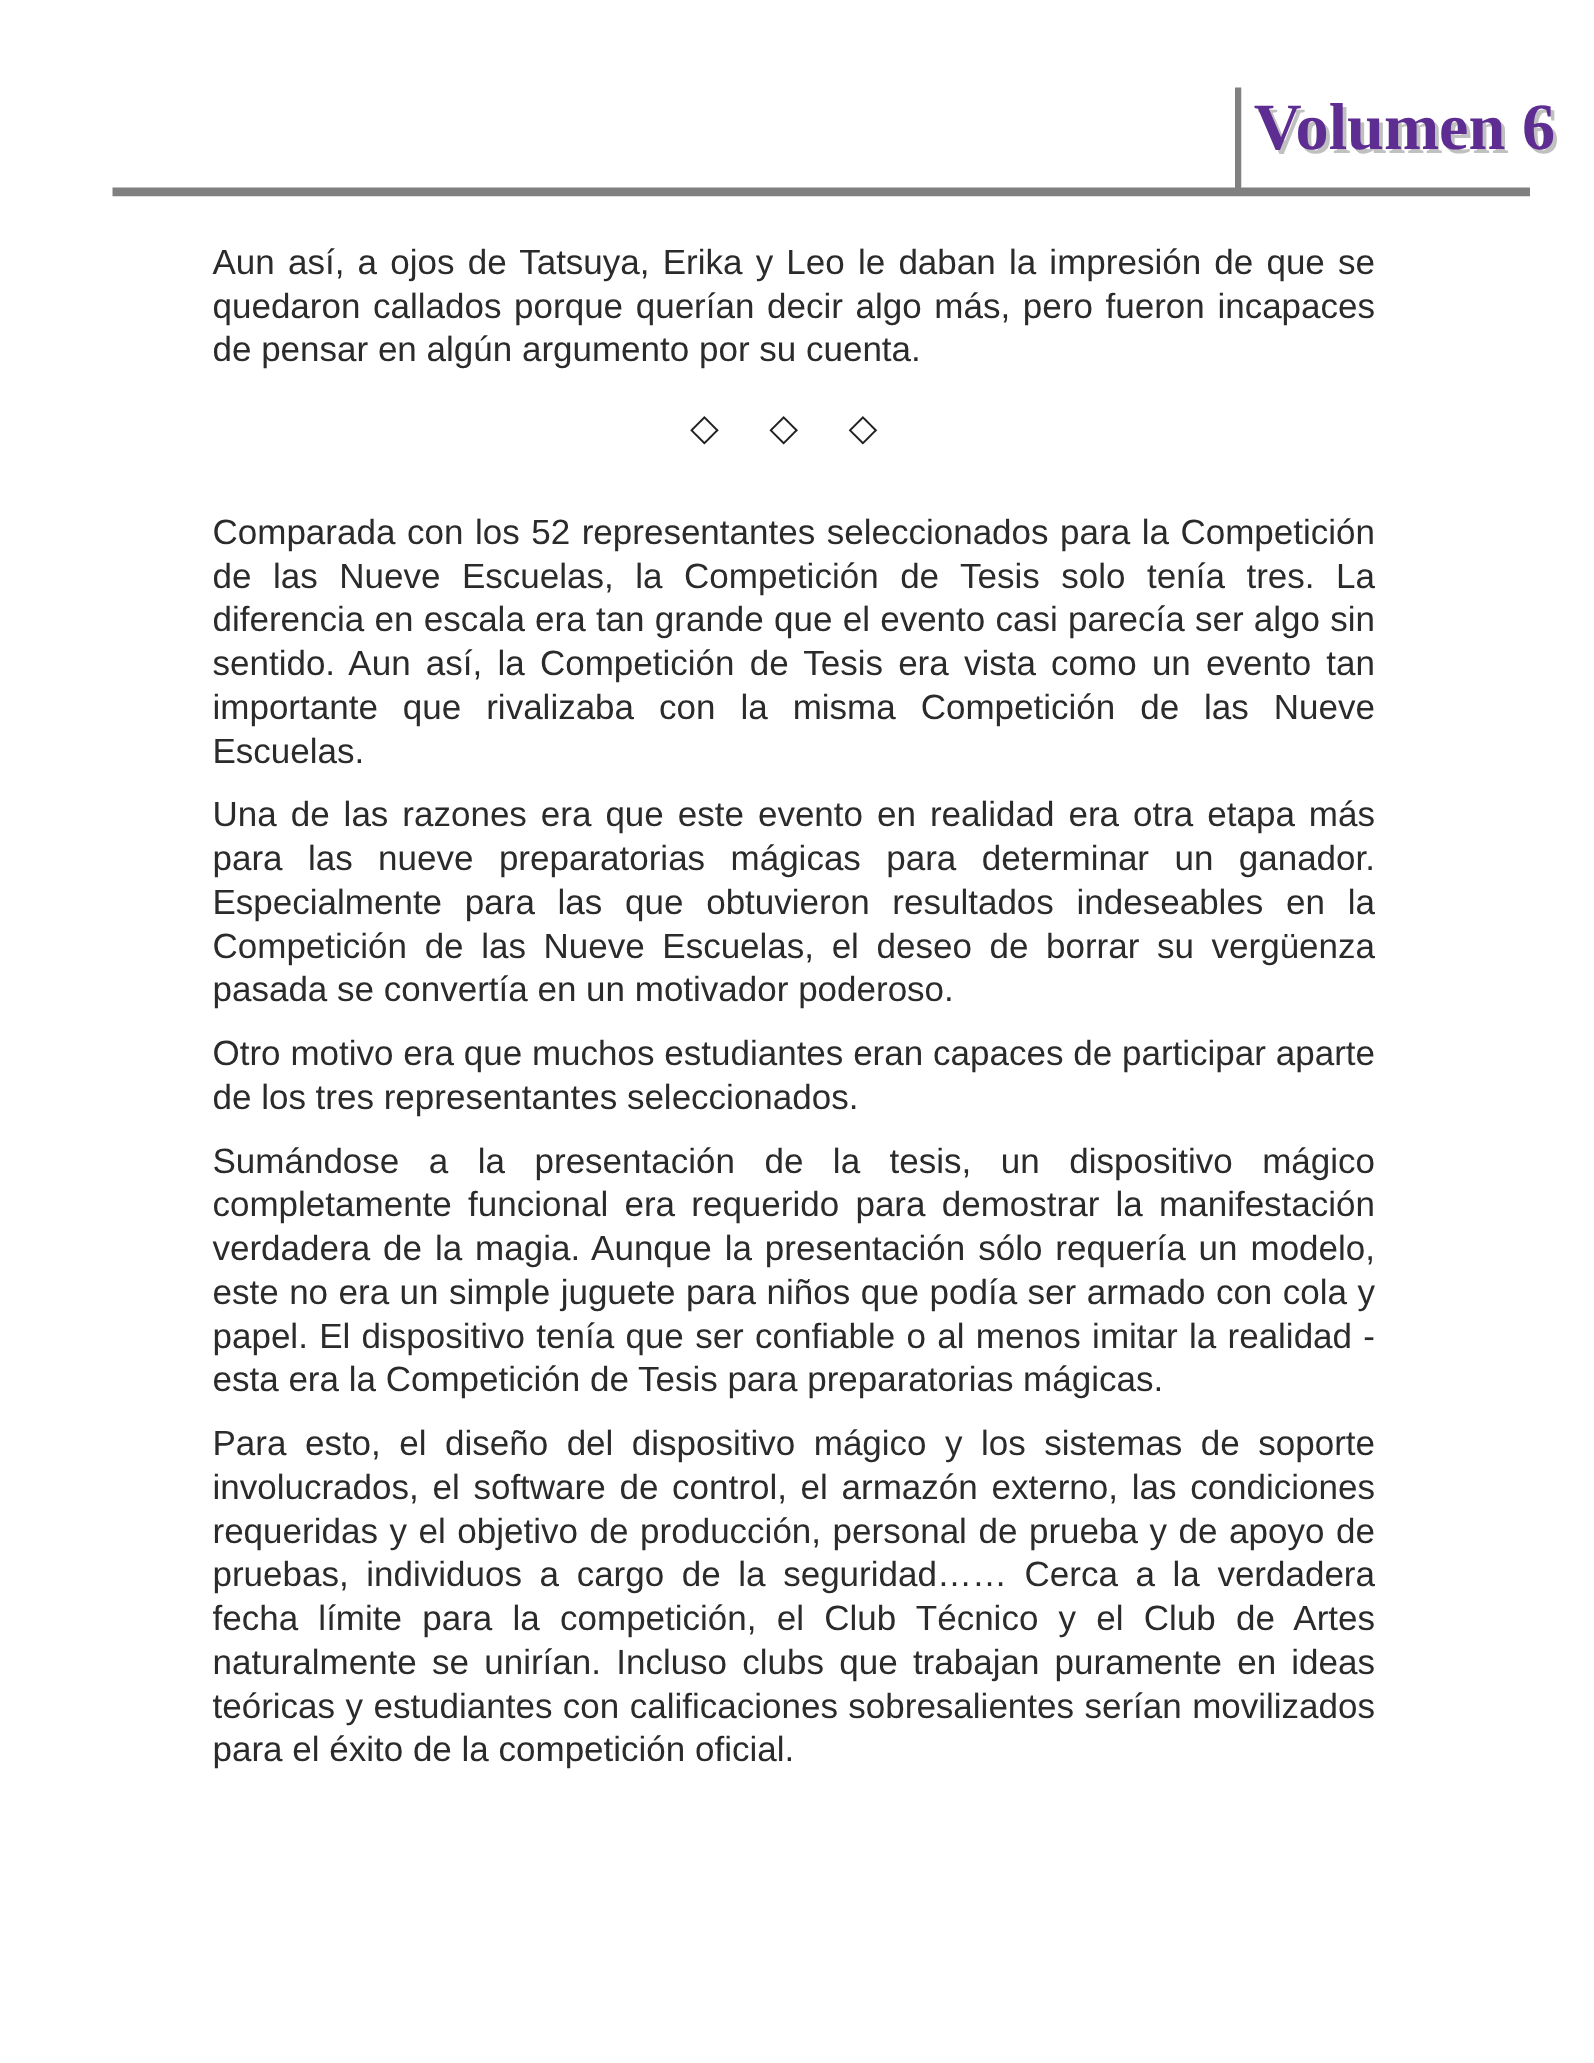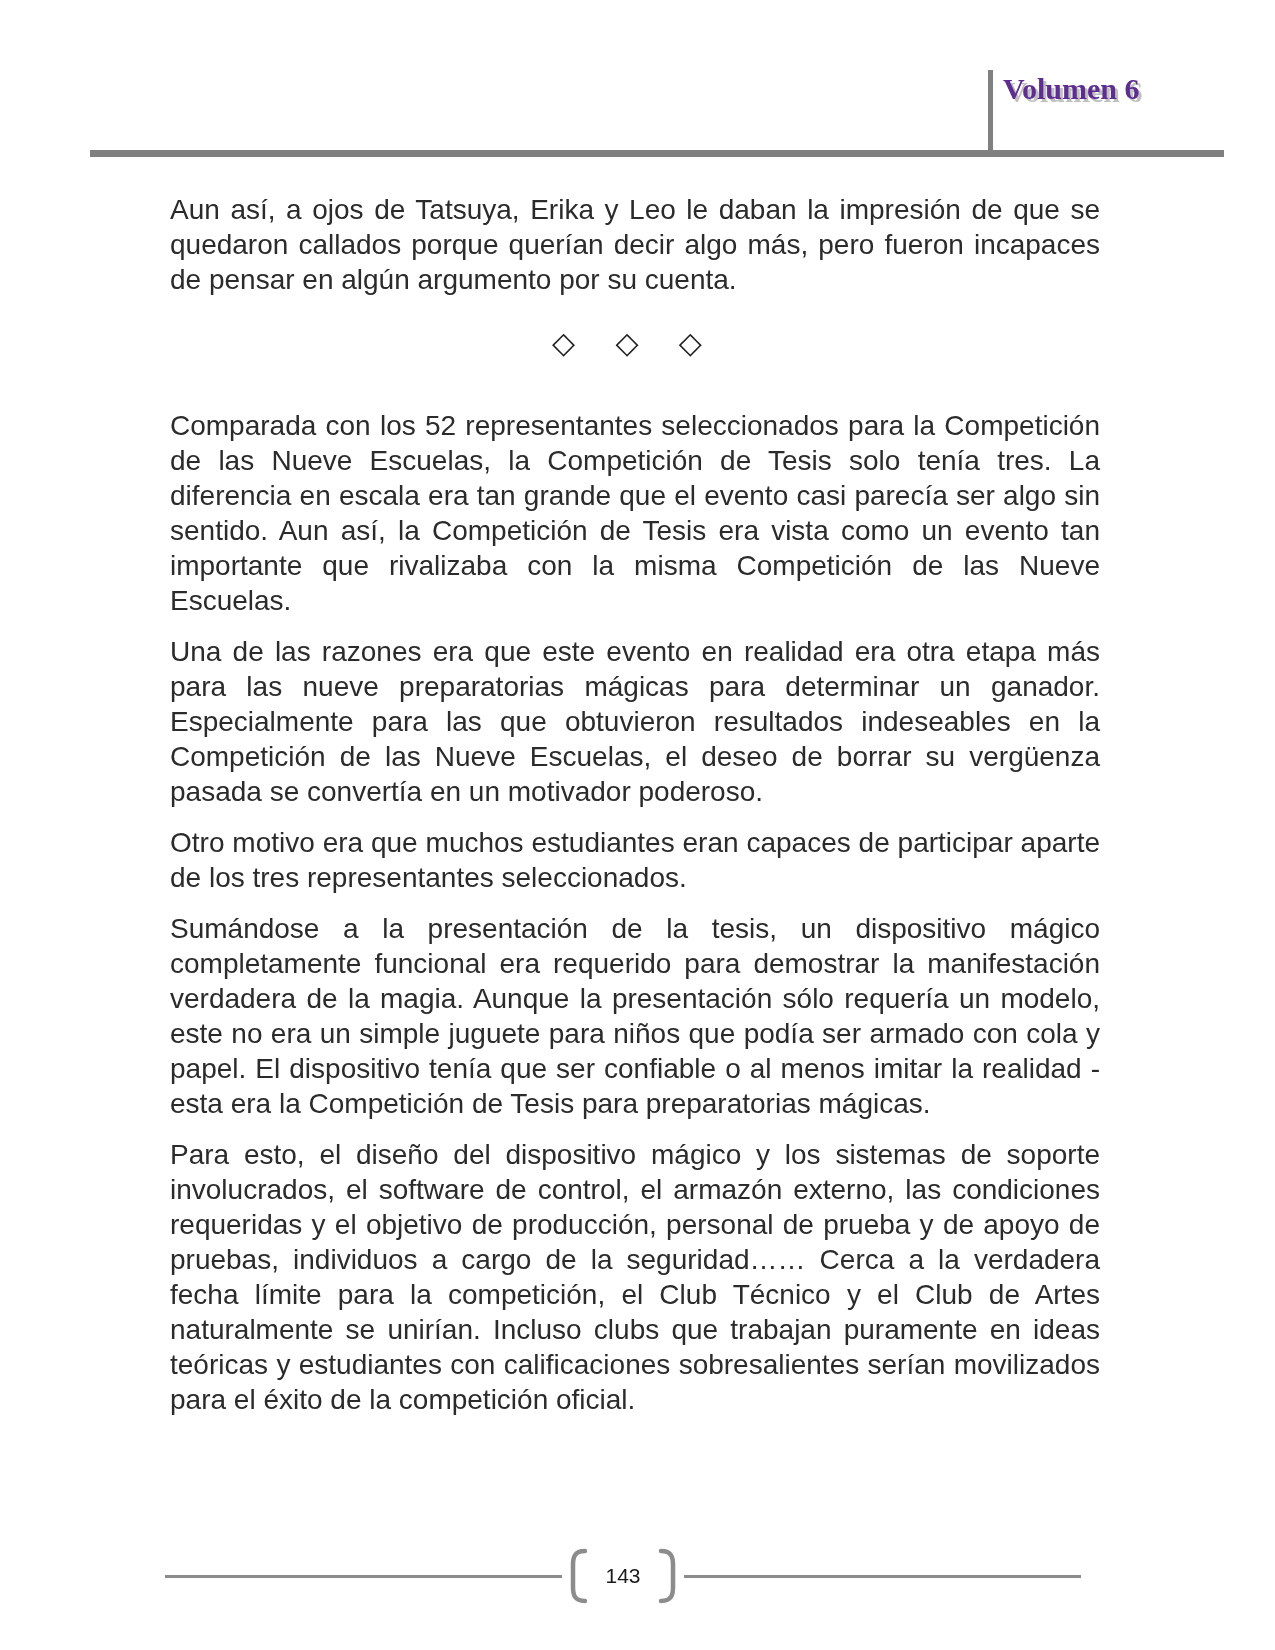--- a/index.html
+++ b/index.html
@@ -37,21 +37,21 @@
     width: 5px;
     height: 82px;
     background: #808080;
   }
   .header-volume {
     position: absolute;
     left: 1003px;
     top: 72px;
     font-family: "Liberation Serif", serif;
     font-weight: bold;
-    font-size: 30px;
+    font-size: 53px;
     color: #5e2d91;
     text-shadow: 3px 3px 0 #c0c0c0;
     white-space: nowrap;
   }
   .header-rule {
     position: absolute;
     left: 90px;
     top: 150px;
     width: 1134px;
     height: 7px;
@@ -130,27 +130,14 @@
 
     <div class="separator">◇ ◇ ◇</div>
 
     <p>Comparada con los 52 representantes seleccionados para la Competición de las Nueve Escuelas, la Competición de Tesis solo tenía tres. La diferencia en escala era tan grande que el evento casi parecía ser algo sin sentido. Aun así, la Competición de Tesis era vista como un evento tan importante que rivalizaba con la misma Competición de las Nueve Escuelas.</p>
     <p>Una de las razones era que este evento en realidad era otra etapa más para las nueve preparatorias mágicas para determinar un ganador. Especialmente para las que obtuvieron resultados indeseables en la Competición de las Nueve Escuelas, el deseo de borrar su vergüenza pasada se convertía en un motivador poderoso.</p>
     <p>Otro motivo era que muchos estudiantes eran capaces de participar aparte de los tres representantes seleccionados.</p>
     <p>Sumándose a la presentación de la tesis, un dispositivo mágico completamente funcional era requerido para demostrar la manifestación verdadera de la magia. Aunque la presentación sólo requería un modelo, este no era un simple juguete para niños que podía ser armado con cola y papel. El dispositivo tenía que ser confiable o al menos imitar la realidad - esta era la Competición de Tesis para preparatorias mágicas.</p>
     <p>Para esto, el diseño del dispositivo mágico y los sistemas de soporte involucrados, el software de control, el armazón externo, las condiciones requeridas y el objetivo de producción, personal de prueba y de apoyo de pruebas, individuos a cargo de la seguridad…… Cerca a la verdadera fecha límite para la competición, el Club Técnico y el Club de Artes naturalmente se unirían. Incluso clubs que trabajan puramente en ideas teóricas y estudiantes con calificaciones sobresalientes serían movilizados para el éxito de la competición oficial.</p>
   </div>
 
-  <div class="footer">
-    <div class="footer-line"></div>
-    <div class="footer-center">
-      <svg class="footer-bracket" viewBox="0 0 26 56">
-        <path d="M 21 3 C 10 3 9 10 9 17 L 9 39 C 9 46 10 53 21 53" fill="none" stroke="#8c8c8c" stroke-width="4.5" stroke-linecap="round"></path>
-      </svg>
-      <div class="footer-number">143</div>
-      <svg class="footer-bracket" viewBox="0 0 26 56">
-        <path d="M 5 3 C 16 3 17 10 17 17 L 17 39 C 17 46 16 53 5 53" fill="none" stroke="#8c8c8c" stroke-width="4.5" stroke-linecap="round"></path>
-      </svg>
-    </div>
-    <div class="footer-line"></div>
-  </div>
 
 </div>
 
 </body></html>

